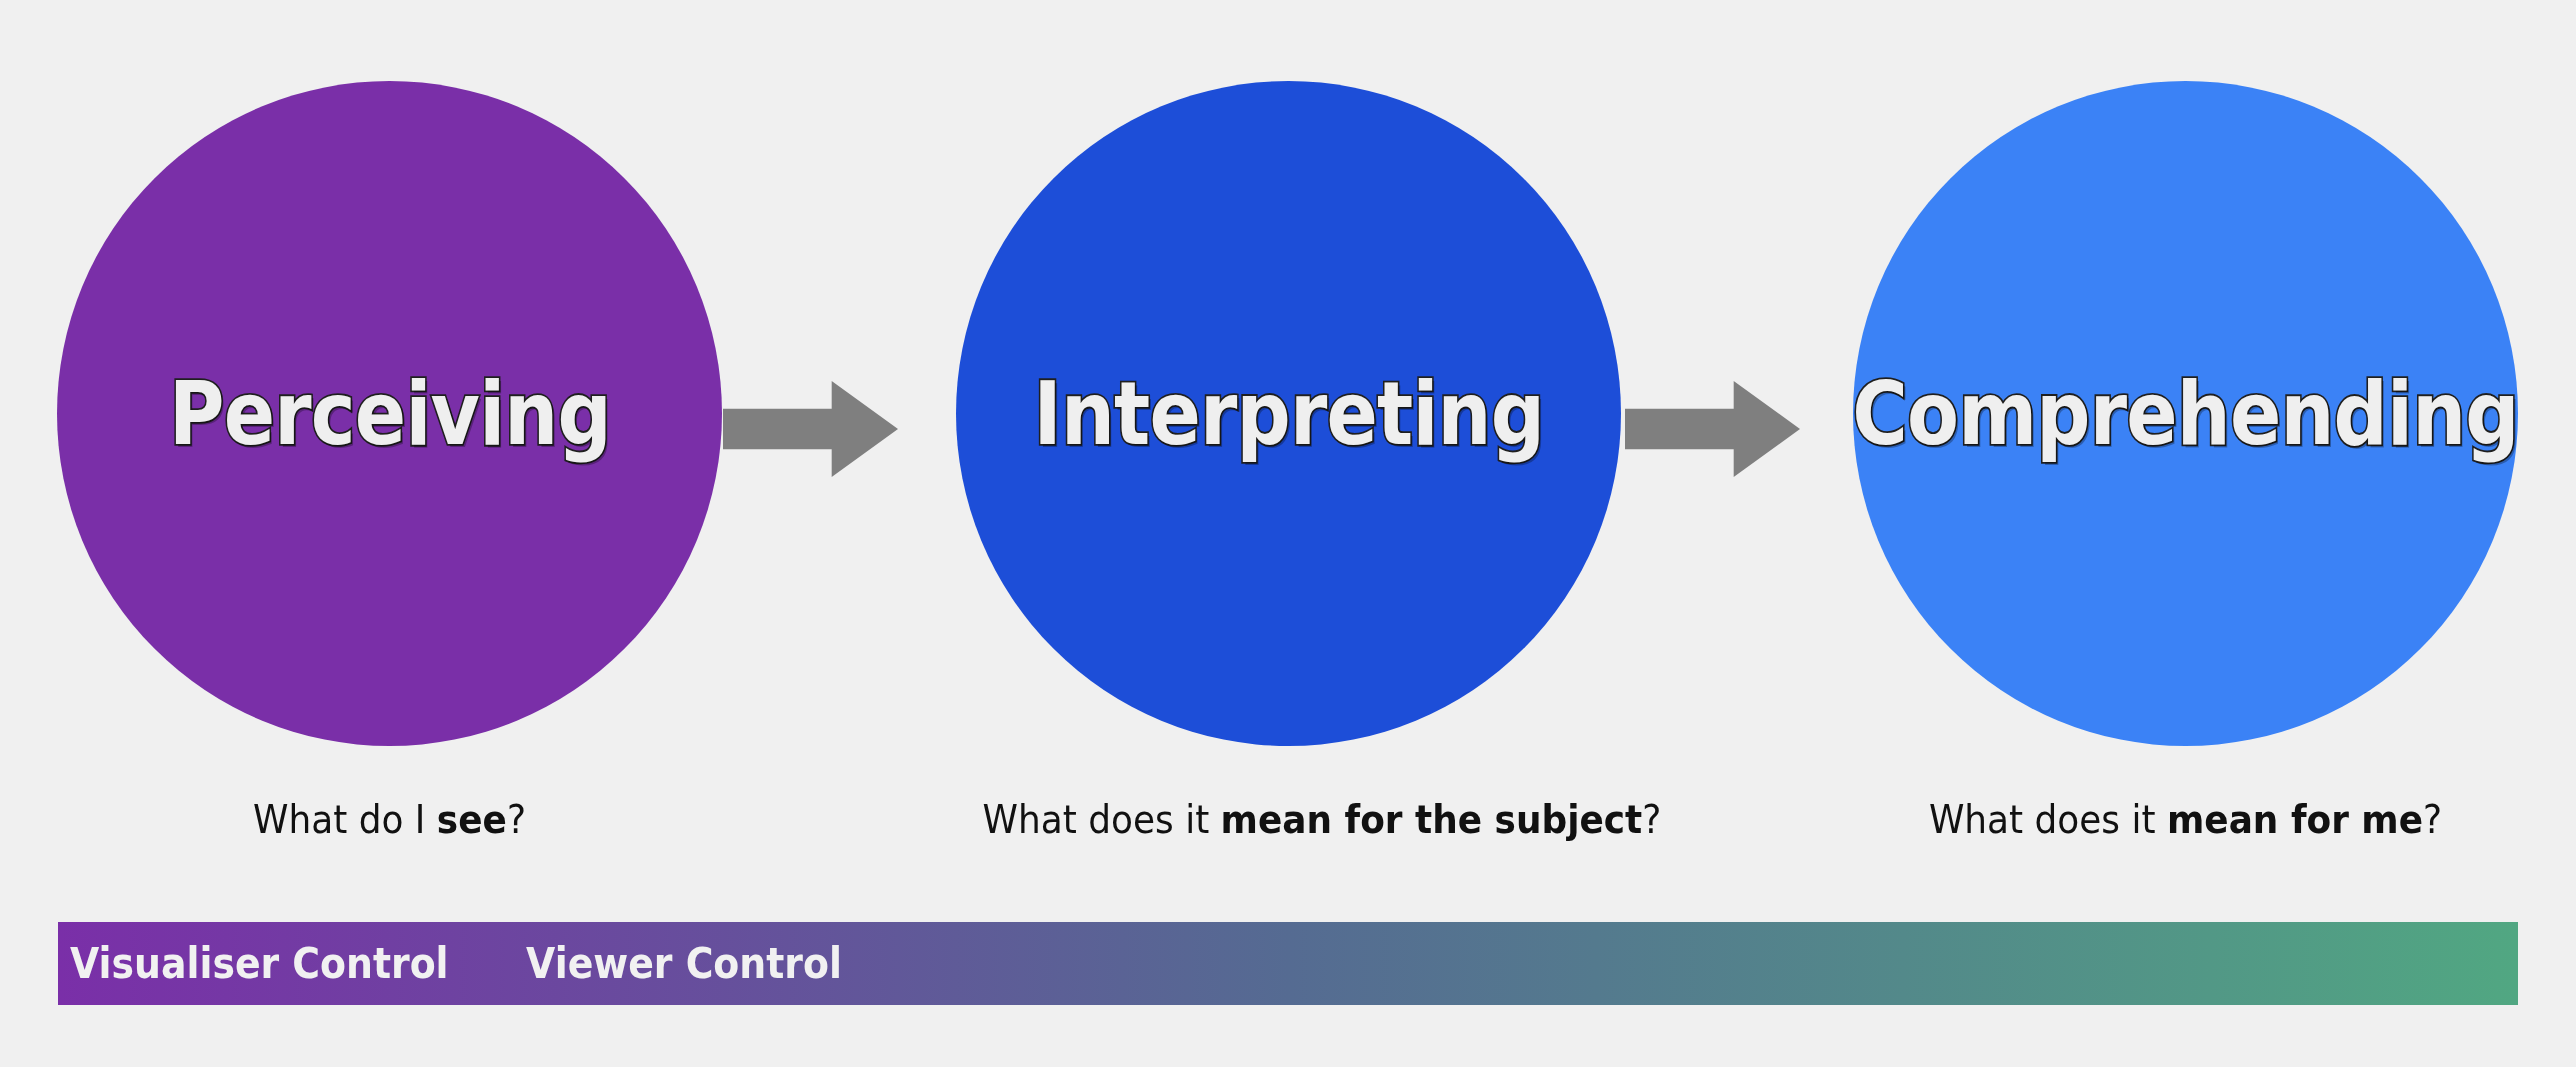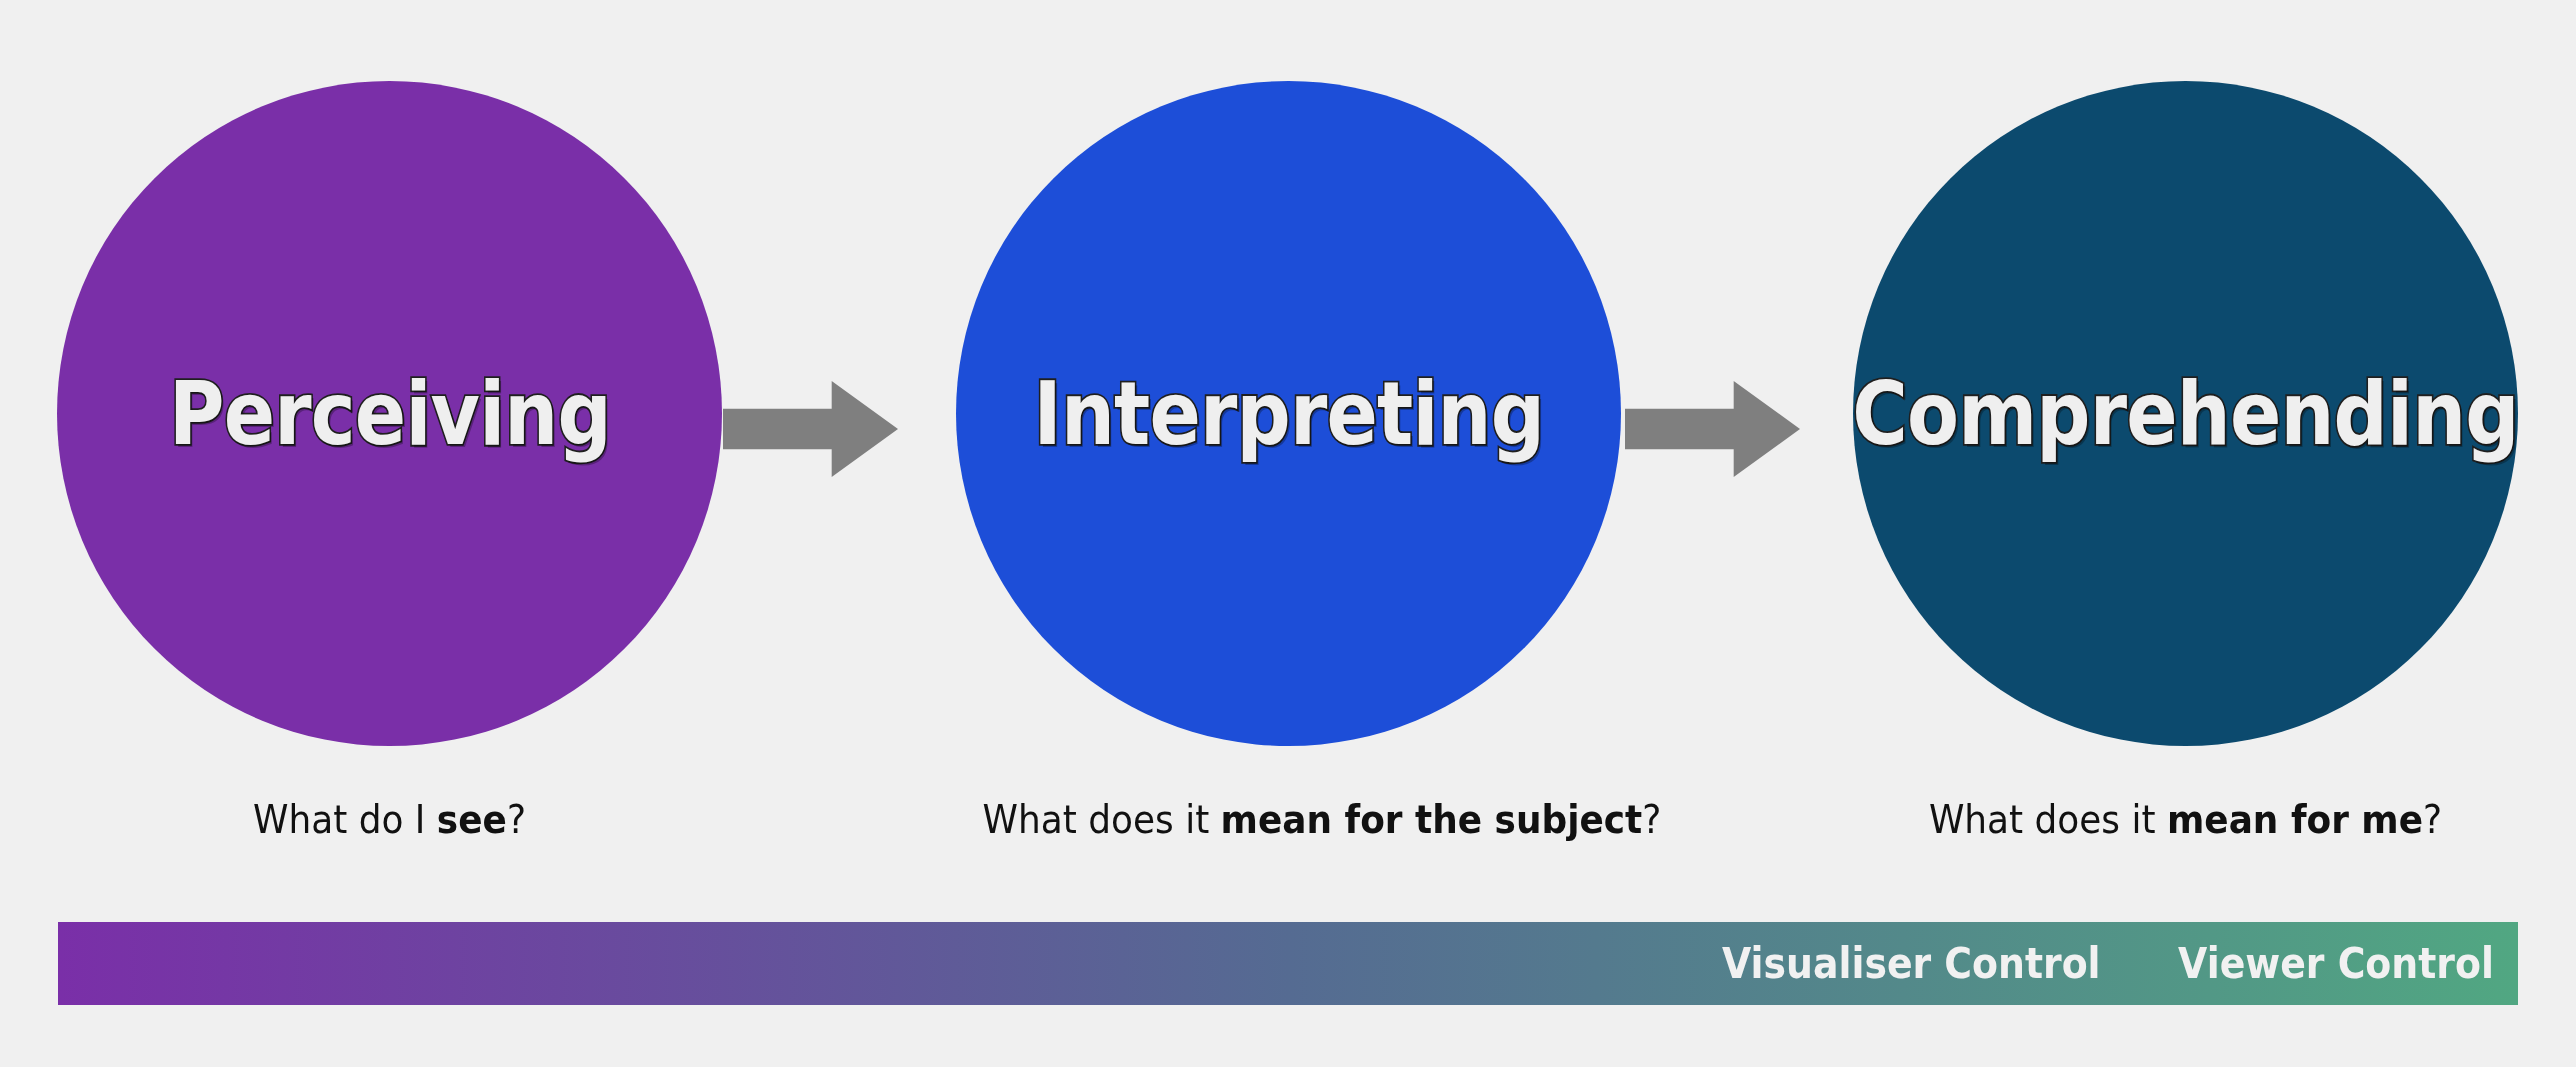--- a/index.html
+++ b/index.html
@@ -26,21 +26,21 @@
     top: 81px;
     width: 665px;
     height: 665px;
     border-radius: 50%;
     display: flex;
     align-items: center;
     justify-content: center;
   }
   .circle-1 { left: 57px;   background: #7a2fa8; justify-content: center; }
   .circle-2 { left: 956px; background: #1d4ed8; }
-  .circle-3 { left: 1853px; background: #0c4a6e; justify-content: center; }
+  .circle-3 { left: 1853px; background: #3b82f6; justify-content: center; }
 
   .circle-label {
     font-family: "DejaVu Sans", "Liberation Sans", sans-serif;
     font-weight: 700;
     font-size: 88px;
     line-height: 1;
     letter-spacing: -0.9px;
     color: #efefef;
     white-space: nowrap;
     transform: scaleX(0.86);
@@ -81,23 +81,23 @@
   
   .control-bar {
     position: absolute;
     left: 58px;
     top: 922px;
     width: 2460px;
     height: 83px;
     background: linear-gradient(to right, #7a2fa8 0%, #556b92 50%, #51a782 100%);
     display: flex;
     align-items: center;
-    justify-content: flex-end;
+    justify-content: flex-start;
     box-sizing: border-box;
-    padding: 0 24px;
+    padding: 0 12px;
   }
   .control-bar .bar-label {
     font-family: "DejaVu Sans", "Liberation Sans", sans-serif;
     font-weight: 700;
     font-size: 42px;
     color: #f1f1f1;
     white-space: nowrap;
     transform: scaleX(0.9);
     transform-origin: left center;
   }

